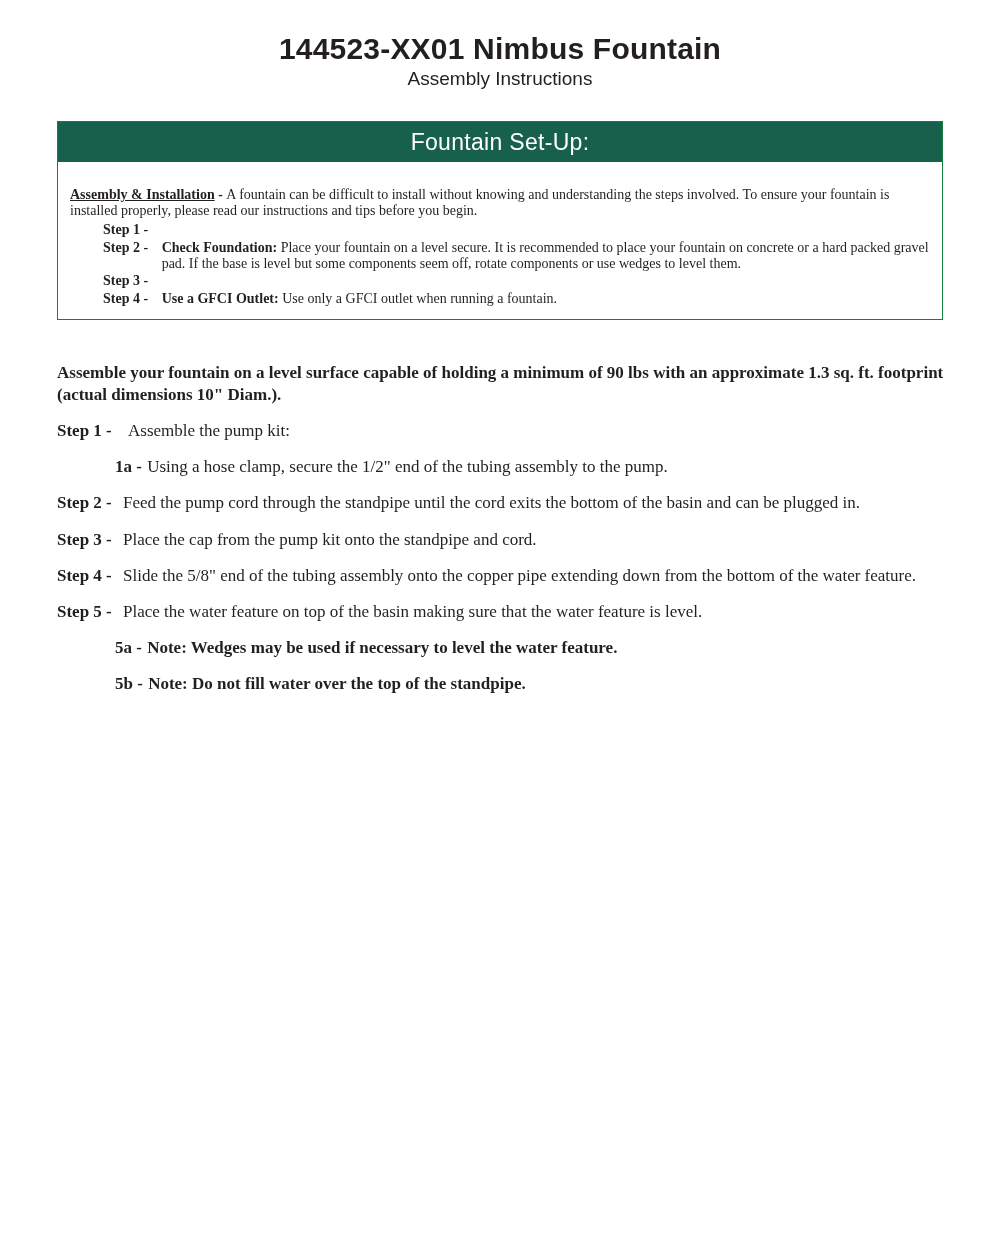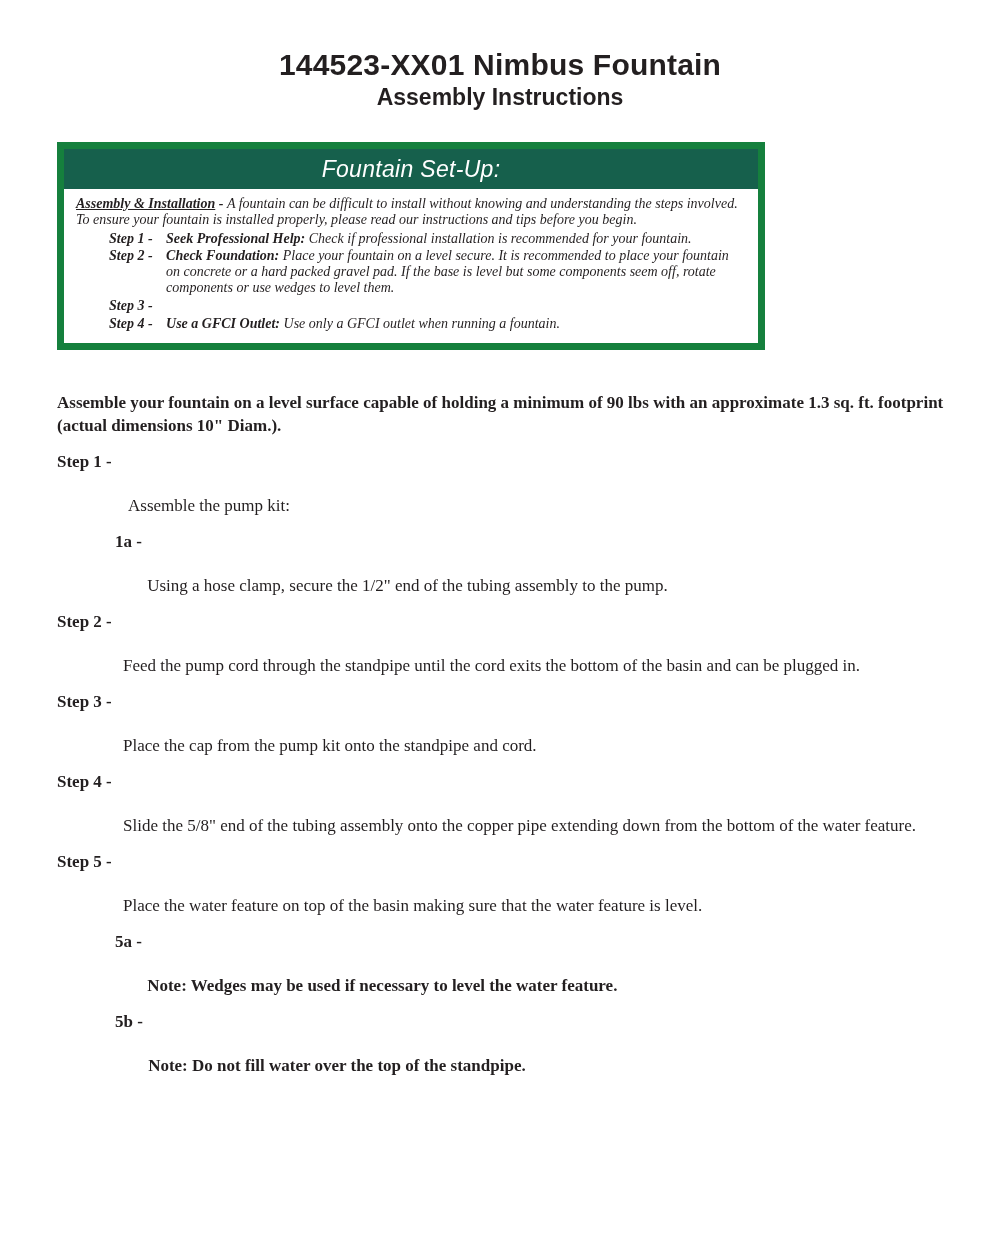--- a/index.html
+++ b/index.html
@@ -7,60 +7,59 @@
     width:1000px;height:1250px;
     font-family:"Liberation Serif",serif;
     color:#231f20;
     position:relative;
     overflow:hidden;
   }
   .page{width:1000px;height:1250px;background:#fff;}
 
   
   .titleblock{
-    padding-top:48px;
+    padding-top:32px;
     text-align:center;
     font-family:"Liberation Sans",sans-serif;
   }
   .doc-title{
     margin:0;
     font-size:30px;
     font-weight:700;
     line-height:1.15;
     letter-spacing:0.2px;
   }
   .doc-subtitle{
     margin:1px 0 0 0;
-    font-size:23px;
-    font-weight:700;
+    font-size:19px;
+    font-weight:400;
     line-height:1.15;
   }
 
   
   .setup-box{
     margin:32px 57px 0 57px;
-    width:708px;
-    border:7px solid #15803d;
+    width:886px;
+    border:1px solid #15803d;
     box-sizing:border-box;
     background:#fff;
-    font-style:italic;
   }
   .setup-header{
     background:#16604c;
     color:#ffffff;
     font-family:"Liberation Sans",sans-serif;
     font-size:23px;
     font-weight:400;
     text-align:center;
     height:40px;
     line-height:40px;
     letter-spacing:0.3px;
   }
   .setup-body{
-    padding:7px 12px 12px 12px;
+    padding:25px 12px 12px 12px;
     font-size:14px;
     line-height:1.13;
   }
   .bintro{margin:0 0 3px 0;}
   .bintro .u{font-weight:700;text-decoration:underline;}
   .bintro .d{font-weight:700;}
   .bstep{
     display:flex;
     padding-left:33px;
     margin-top:2px;
@@ -91,41 +90,40 @@
   }
   .mstep.ind{margin-left:58px;}
   .mlbl{
     flex:0 0 auto;
     font-weight:700;
     white-space:pre;
     margin-right:1px;
   }
   .mstep.lvl0 .mlbl{margin-right:7px;}
   .mstep.lvl0.first .mlbl{margin-right:12px;}
-  .mtxt{flex:1;margin-top:44px;}
+  .mtxt{flex:1;}
   .mstep.boldtext .mtxt{font-weight:700;}
 </style>
 </head>
 <body>
 
 <div class="page">
 
   <div class="titleblock">
     <h1 class="doc-title">144523-XX01 Nimbus Fountain</h1>
     <h2 class="doc-subtitle">Assembly Instructions</h2>
   </div>
 
   <div class="setup-box">
     <div class="setup-header">Fountain Set-Up:</div>
     <div class="setup-body">
       <p class="bintro"><span class="u">Assembly &amp; Installation</span><span class="d"> - </span><span>A fountain can be difficult to install without knowing and understanding the steps involved. To ensure your fountain is installed properly, please read our instructions and tips before you begin.</span></p>
       <div id="setup-steps">
           <div class="bstep">
             <span class="blbl">Step 1 - </span>
-            <span class="btext"><span class="bb">Seek Professional Help:</span><span> Check if professional installation is recommended for your fountain.</span></span>
           </div>
           <div class="bstep">
             <span class="blbl">Step 2 - </span>
             <span class="btext"><span class="bb">Check Foundation:</span><span> Place your fountain on a level secure. It is recommended to place your fountain on concrete or a hard packed gravel pad. If the base is level but some components seem off, rotate components or use wedges to level them.</span></span>
           </div>
           <div class="bstep">
             <span class="blbl">Step 3 - </span>
           </div>
           <div class="bstep">
             <span class="blbl">Step 4 - </span>

